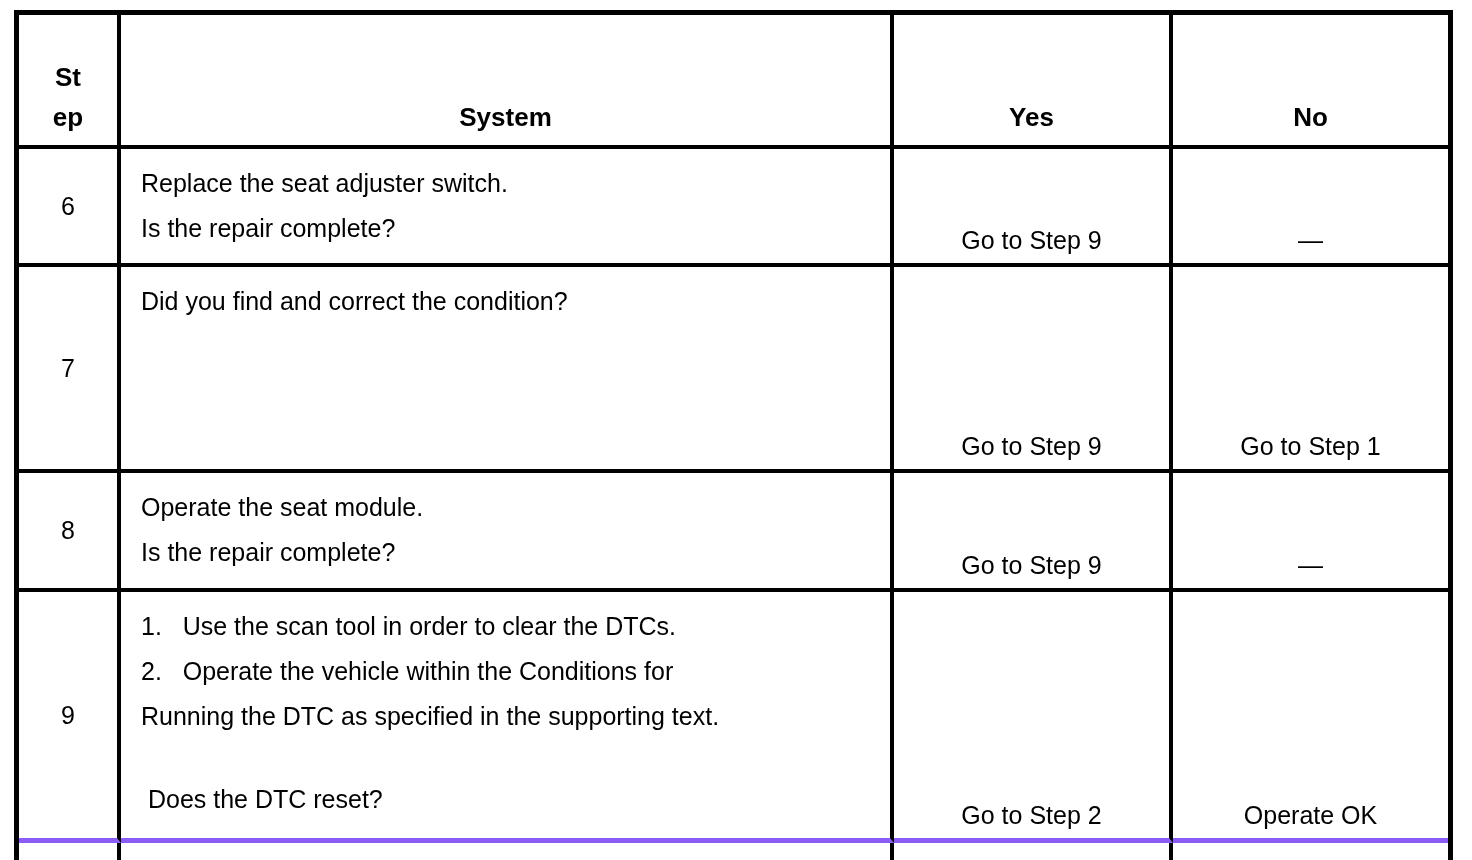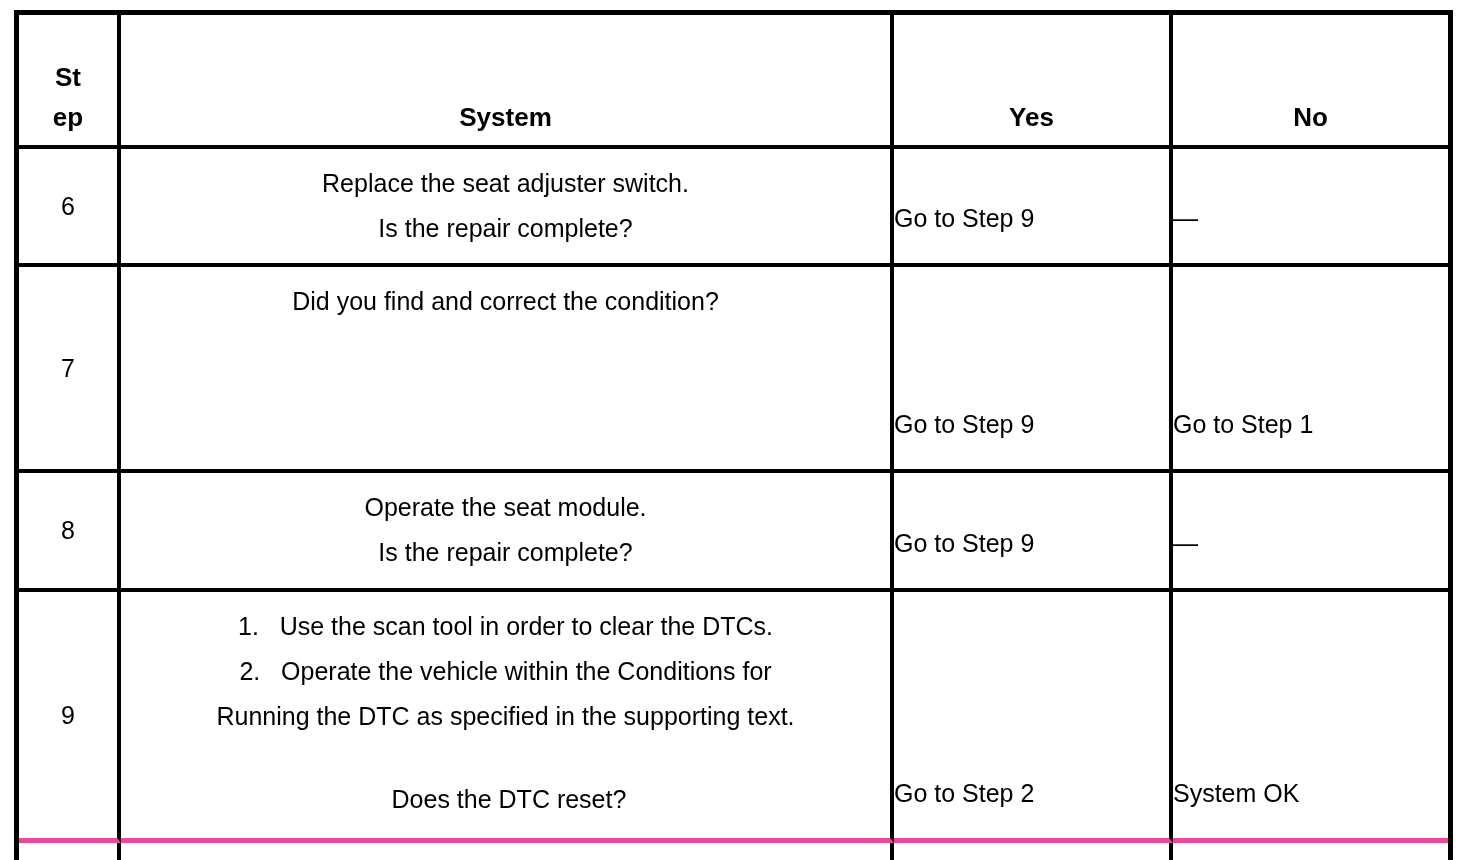--- a/index.html
+++ b/index.html
@@ -35,21 +35,21 @@
     background: #ffffff;
   }
   .cell {
     box-sizing: border-box;
     border-right: 4px solid #000;
     border-bottom: 4px solid #000;
     background: #ffffff;
     overflow: hidden;
   }
   .cell.last-col { border-right: none; }
-  .cell.thick-bottom { border-bottom: 5px solid #ec4899; gap: 24px; }
+  .cell.thick-bottom { border-bottom: 5px solid #8b5cf6; gap: 24px; }
   .cell.no-bottom { border-bottom: none; }
 
   .header-cell {
     display: flex;
     flex-direction: column;
     justify-content: flex-end;
     align-items: center;
     font-weight: bold;
     font-size: 26px;
     line-height: 40px;
@@ -63,30 +63,30 @@
     justify-content: center;
     align-items: center;
     font-size: 25px;
   }
   .action-cell {
     display: flex;
     flex-direction: column;
     justify-content: space-between;
     padding: 12px 20px 16px 20px;
     font-size: 25px;
-    text-align: center;
   }
   .action-line, .question-line {
     line-height: 45px;
     white-space: pre-wrap;
   }
   .answer-cell {
     display: flex;
+    justify-content: center;
     align-items: flex-end;
-    padding-bottom: 30px;
+    padding-bottom: 8px;
     font-size: 25px;
     line-height: 30px;
     text-align: center;
   }
 </style>
 </head>
 <body>
 
 <div class="page">
   <div class="dtc-table">
@@ -158,21 +158,21 @@
         <div class="action-line">1.   Use the scan tool in order to clear the DTCs.</div>
         <div class="action-line">2.   Operate the vehicle within the Conditions for</div>
         <div class="action-line">Running the DTC as specified in the supporting text.</div>
       </div>
       <div class="question-line"> Does the DTC reset?</div>
     </div>
     <div class="cell answer-cell thick-bottom">
       <span>Go to Step 2</span>
     </div>
     <div class="cell answer-cell thick-bottom last-col">
-      <span>System OK</span>
+      <span>Operate OK</span>
     </div>
 
     <div class="cell no-bottom"></div>
     <div class="cell no-bottom"></div>
     <div class="cell no-bottom"></div>
     <div class="cell no-bottom last-col"></div>
 
   </div>
 </div>
 

